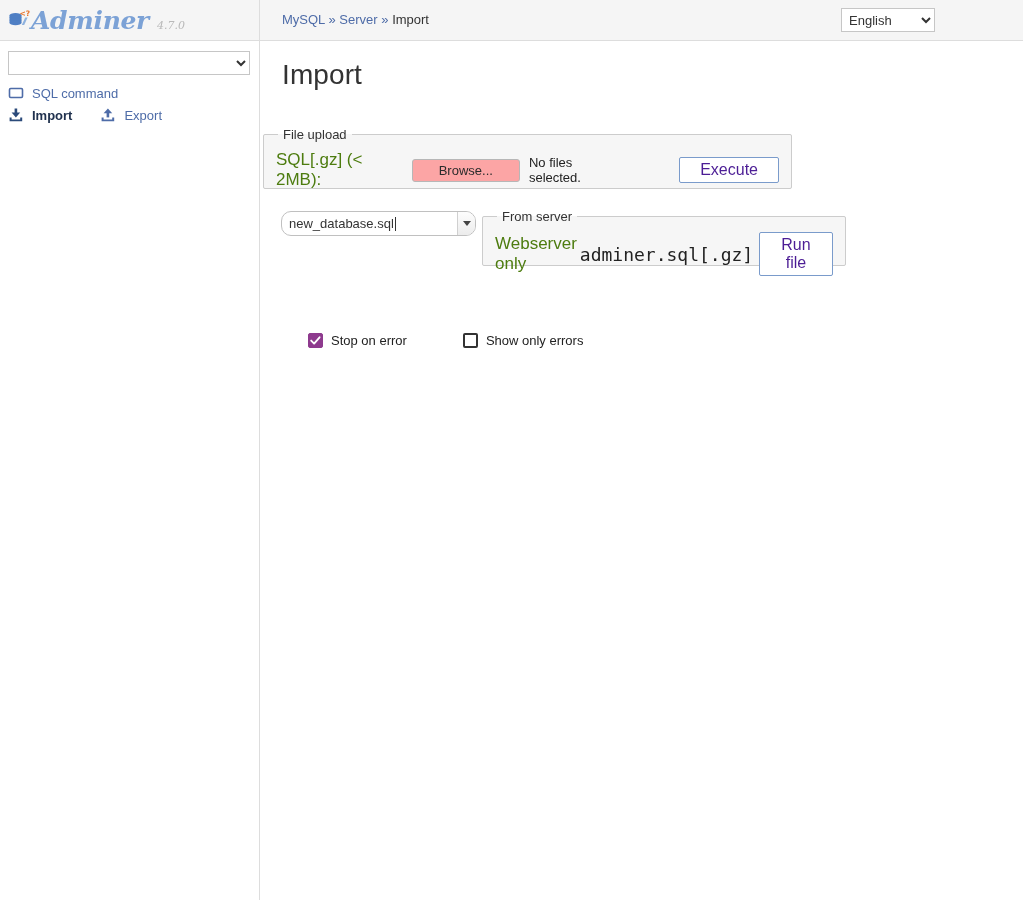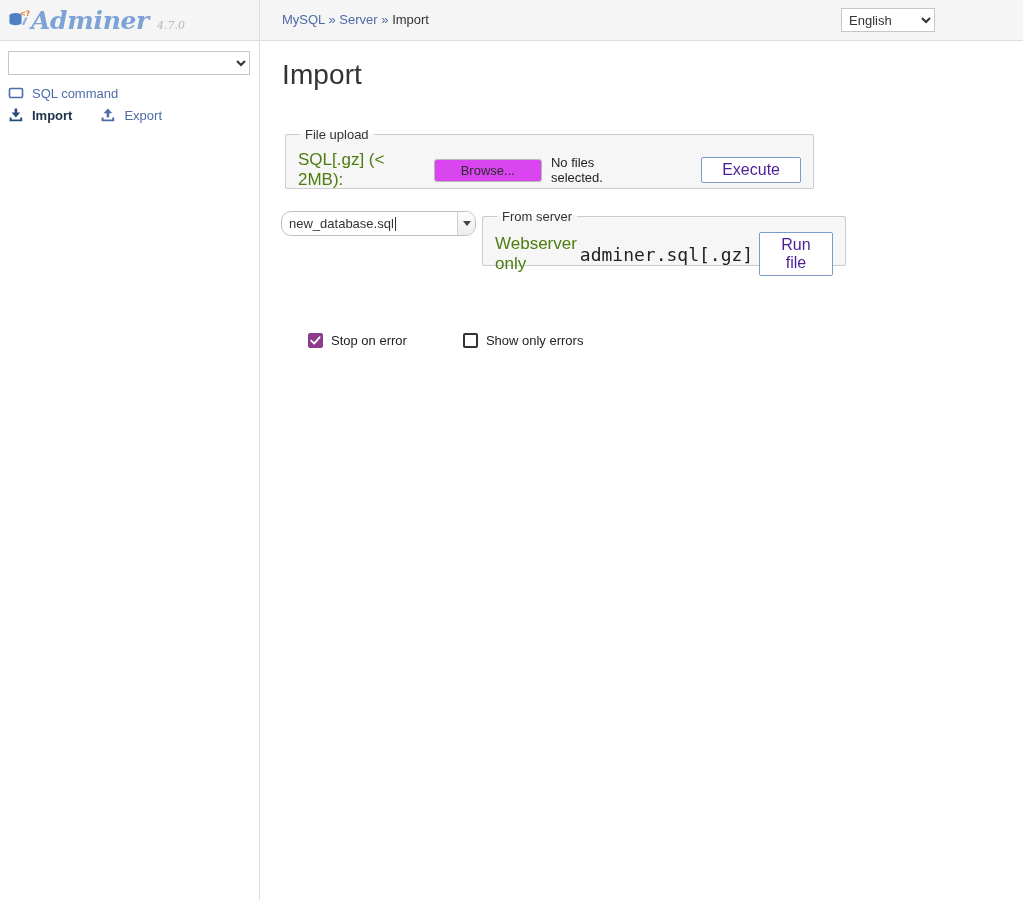--- a/index.html
+++ b/index.html
@@ -117,34 +117,34 @@
     border-radius: 2px;
     padding: 8px 12px 12px 12px;
   }
   fieldset.adm-fieldset > legend {
     font-size: 13px;
     color: #333;
     padding: 0 5px;
     margin-left: 2px;
   }
 
-  #fs-upload { left: 25px; top: 86px; width: 529px; height: 62px; }
+  #fs-upload { left: 3px; top: 86px; width: 529px; height: 62px; }
   #fs-server { left: 222px; top: 168px; width: 327px; height: 57px; }
 
   .row { display: flex; align-items: center; }
 
   .lbl { font-size: 17px; color: #4d7c0f; }
   .mono { font-family: "DejaVu Sans Mono", monospace; font-size: 18px; color: #222; }
 
   
   .browse-btn {
     font-family: "Liberation Sans", sans-serif;
     font-size: 13px;
     color: #2b2b2b;
-    background: #d946ef;
+    background: #fca5a5;
     border: 1px solid #b7b7b7;
     border-radius: 3px;
     padding: 3px 0;
     width: 116px;
     text-align: center;
     cursor: default;
   }
   .file-status { font-size: 13px; color: #222; margin-left: 9px; }
 
   .adm-btn {

